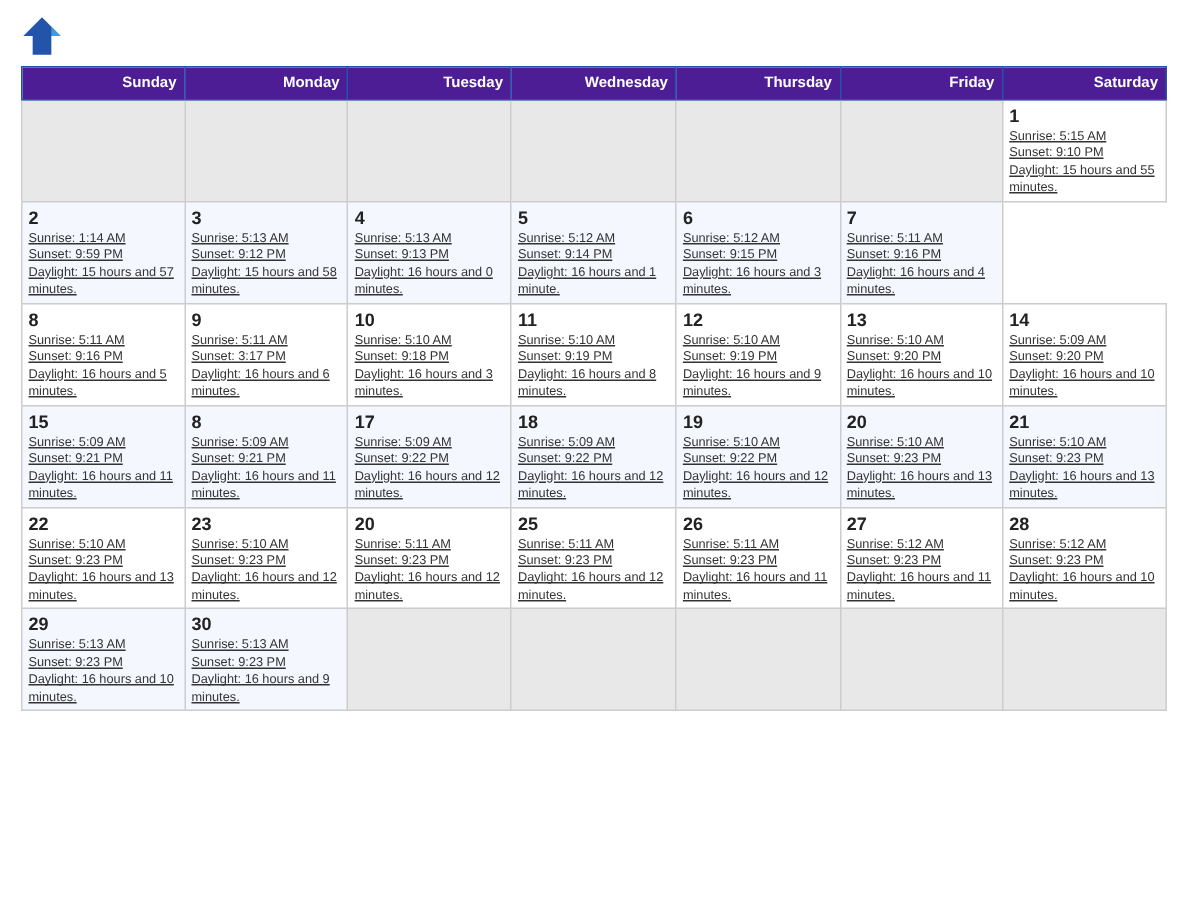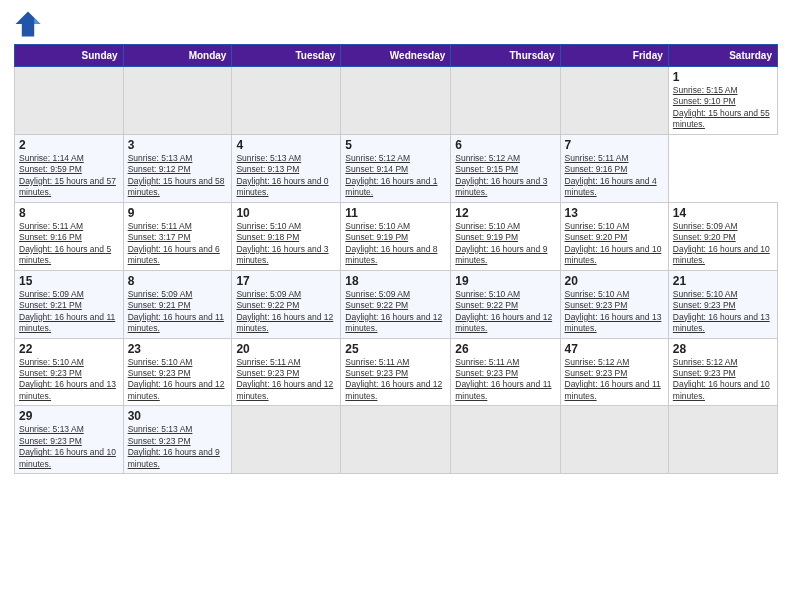--- a/index.html
+++ b/index.html
@@ -244,21 +244,21 @@
           </td>
           <td>
             <span class="day-num">25</span>
             <div class="day-info"><span>Sunrise: 5:11 AM</span><br><span>Sunset: 9:23 PM</span><br><span>Daylight: 16 hours and 12 minutes.</span></div>
           </td>
           <td>
             <span class="day-num">26</span>
             <div class="day-info"><span>Sunrise: 5:11 AM</span><br><span>Sunset: 9:23 PM</span><br><span>Daylight: 16 hours and 11 minutes.</span></div>
           </td>
           <td>
-            <span class="day-num">47</span>
+            <span class="day-num">27</span>
             <div class="day-info"><span>Sunrise: 5:12 AM</span><br><span>Sunset: 9:23 PM</span><br><span>Daylight: 16 hours and 11 minutes.</span></div>
           </td>
           <td>
             <span class="day-num">28</span>
             <div class="day-info"><span>Sunrise: 5:12 AM</span><br><span>Sunset: 9:23 PM</span><br><span>Daylight: 16 hours and 10 minutes.</span></div>
           </td>
         </tr>
         <tr>
           <td>
             <span class="day-num">29</span>

